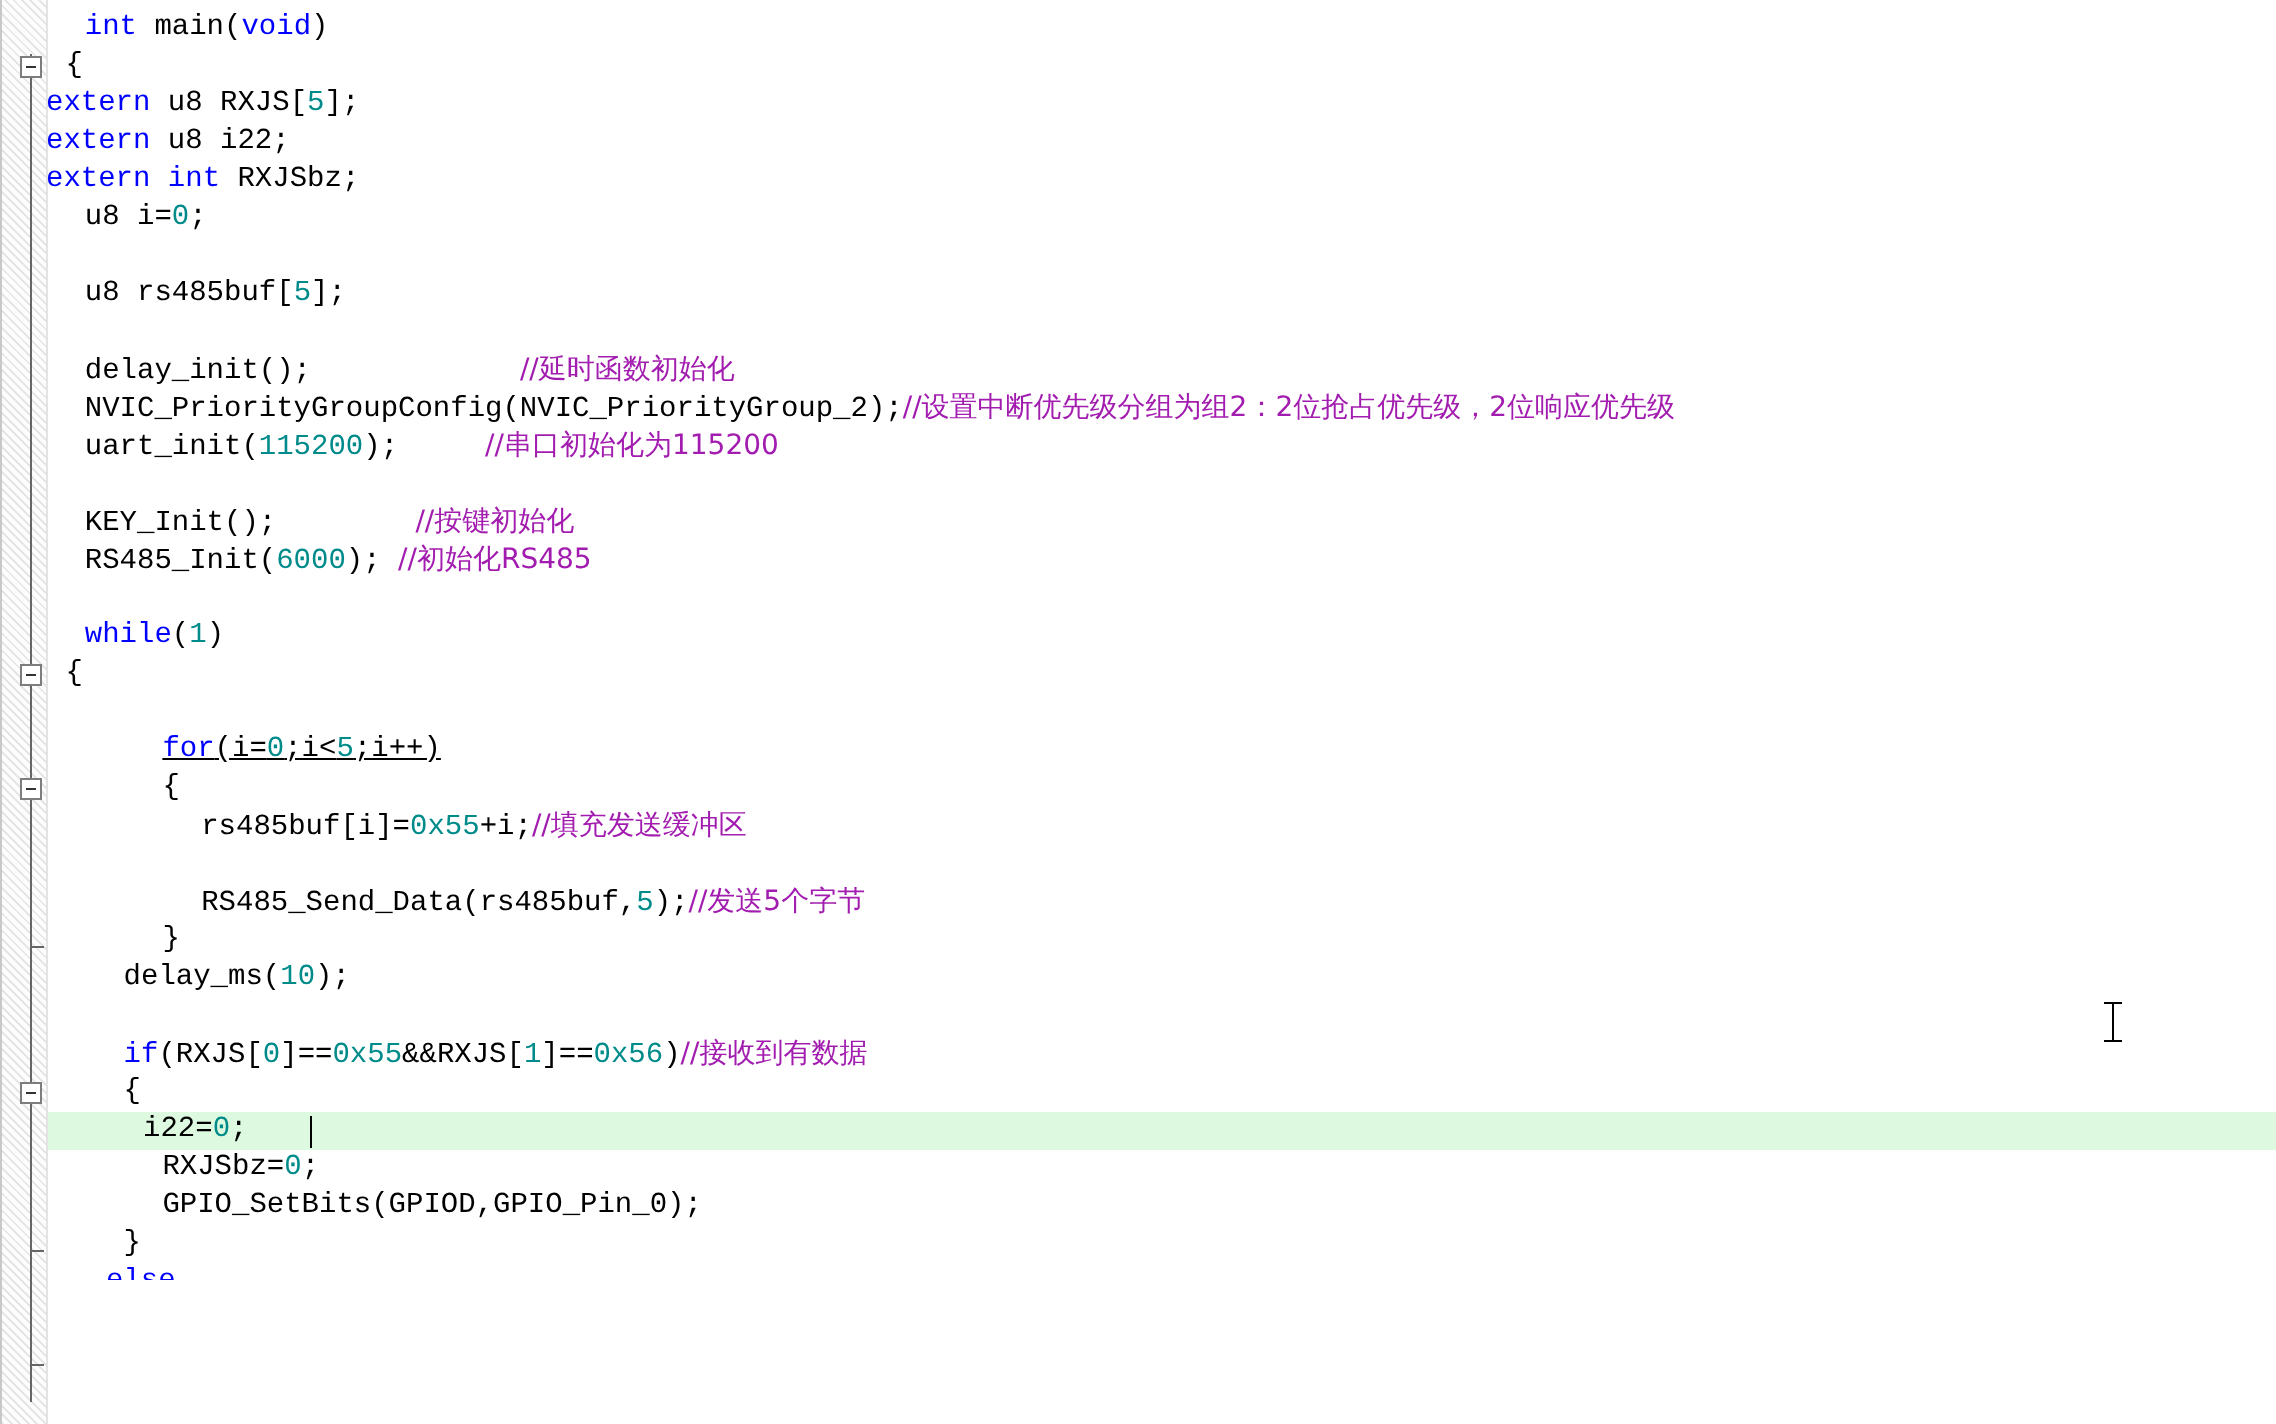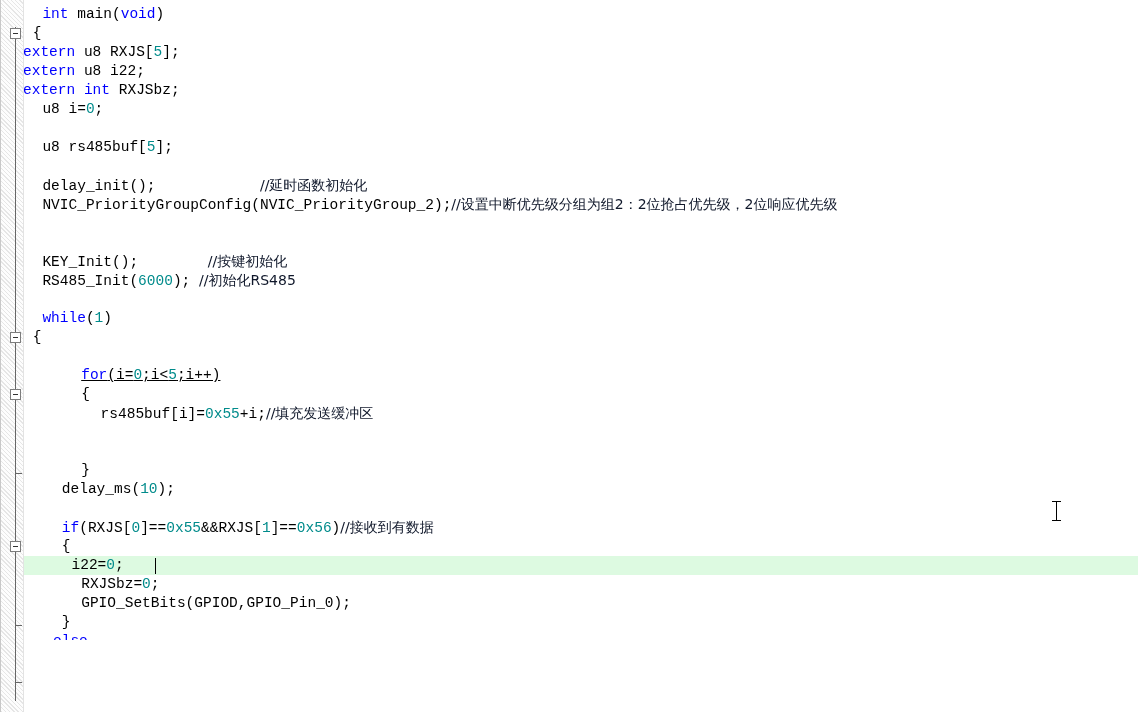--- a/index.html
+++ b/index.html
@@ -101,21 +101,21 @@
     position: absolute;
     left: 0;
     right: 0;
     height: 19px;
     background: #ddfae1;
   }
 
   
   .kw  { color: #0000ff; }
   .num { color: #008b8b; }
-  .cmt { color: #0f172a; }
+  .cmt { color: #a21caf; }
   .plain { color: #000000; }
 
   
   .cjk {
     font-family: "DejaVu Sans", "Liberation Sans", sans-serif;
     font-size: 14px;
   }
 
   
   .caret {
@@ -165,30 +165,32 @@
       <div class="line" style="top: 24px; left: 9.7px;"><span class="plain">{</span></div>
       <div class="line" style="top: 43px; left: 0px;"><span class="kw">extern</span><span class="plain"> u8 RXJS[</span><span class="num">5</span><span class="plain">];</span></div>
       <div class="line" style="top: 62px; left: 0px;"><span class="kw">extern</span><span class="plain"> u8 i22;</span></div>
       <div class="line" style="top: 81px; left: 0px;"><span class="kw">extern</span><span class="plain"> </span><span class="kw">int</span><span class="plain"> RXJSbz;</span></div>
       <div class="line" style="top: 100px; left: 19.4px;"><span class="plain">u8 i=</span><span class="num">0</span><span class="plain">;</span></div>
       <div class="line" style="top: 119px; left: 0px;"></div>
       <div class="line" style="top: 138px; left: 19.4px;"><span class="plain">u8 rs485buf[</span><span class="num">5</span><span class="plain">];</span></div>
       <div class="line" style="top: 157px; left: 0px;"></div>
       <div class="line" style="top: 176px; left: 19.4px;"><span class="plain">delay_init();            </span><span class="cmt cjk">//延时函数初始化</span></div>
       <div class="line" style="top: 195px; left: 19.4px;"><span class="plain">NVIC_PriorityGroupConfig(NVIC_PriorityGroup_2);</span><span class="cmt cjk">//设置中断优先级分组为组2：2位抢占优先级，2位响应优先级</span></div>
+      <div class="line" style="top: 214px; left: 19.4px;"><span class="plain">uart_init(</span><span class="num">115200</span><span class="plain">);     </span><span class="cmt cjk">//串口初始化为115200</span></div>
       <div class="line" style="top: 252px; left: 19.4px;"><span class="plain">KEY_Init();        </span><span class="cmt cjk">//按键初始化</span></div>
       <div class="line" style="top: 271px; left: 19.4px;"><span class="plain">RS485_Init(</span><span class="num">6000</span><span class="plain">); </span><span class="cmt cjk">//初始化RS485</span></div>
       <div class="line" style="top: 290px; left: 0px;"></div>
       <div class="line" style="top: 309px; left: 19.4px;"><span class="kw">while</span><span class="plain">(</span><span class="num">1</span><span class="plain">)</span></div>
       <div class="line" style="top: 328px; left: 9.7px;"><span class="plain">{</span></div>
       <div class="line" style="top: 347px; left: 0px;"></div>
       <div class="line" style="top: 366px; left: 58.2px; text-decoration: underline;"><span class="kw">for</span><span class="plain">(i=</span><span class="num">0</span><span class="plain">;i&lt;</span><span class="num">5</span><span class="plain">;i++)</span></div>
       <div class="line" style="top: 385px; left: 58.2px;"><span class="plain">{</span></div>
       <div class="line" style="top: 404px; left: 77.6px;"><span class="plain">rs485buf[i]=</span><span class="num">0x55</span><span class="plain">+i;</span><span class="cmt cjk">//填充发送缓冲区</span></div>
       <div class="line" style="top: 423px; left: 0px;"></div>
+      <div class="line" style="top: 442px; left: 77.6px;"><span class="plain">RS485_Send_Data(rs485buf,</span><span class="num">5</span><span class="plain">);</span><span class="cmt cjk">//发送5个字节</span></div>
       <div class="line" style="top: 461px; left: 58.2px;"><span class="plain">}</span></div>
       <div class="line" style="top: 480px; left: 38.8px;"><span class="plain">delay_ms(</span><span class="num">10</span><span class="plain">);</span></div>
       <div class="line" style="top: 499px; left: 0px;"></div>
       <div class="line" style="top: 518px; left: 38.8px;"><span class="kw">if</span><span class="plain">(RXJS[</span><span class="num">0</span><span class="plain">]==</span><span class="num">0x55</span><span class="plain">&amp;&amp;RXJS[</span><span class="num">1</span><span class="plain">]==</span><span class="num">0x56</span><span class="plain">)</span><span class="cmt cjk">//接收到有数据</span></div>
       <div class="line" style="top: 537px; left: 38.8px;"><span class="plain">{</span></div>
       <div class="hl-row" style="top: 556px;"></div>
       <div class="line" style="top: 556px; left: 48.5px;"><span class="plain">i22=</span><span class="num">0</span><span class="plain">;</span></div>
       <div class="line" style="top: 575px; left: 58.2px;"><span class="plain">RXJSbz=</span><span class="num">0</span><span class="plain">;</span></div>
       <div class="line" style="top: 594px; left: 58.2px;"><span class="plain">GPIO_SetBits(GPIOD,GPIO_Pin_0);</span></div>
       <div class="line" style="top: 613px; left: 38.8px;"><span class="plain">}</span></div>

